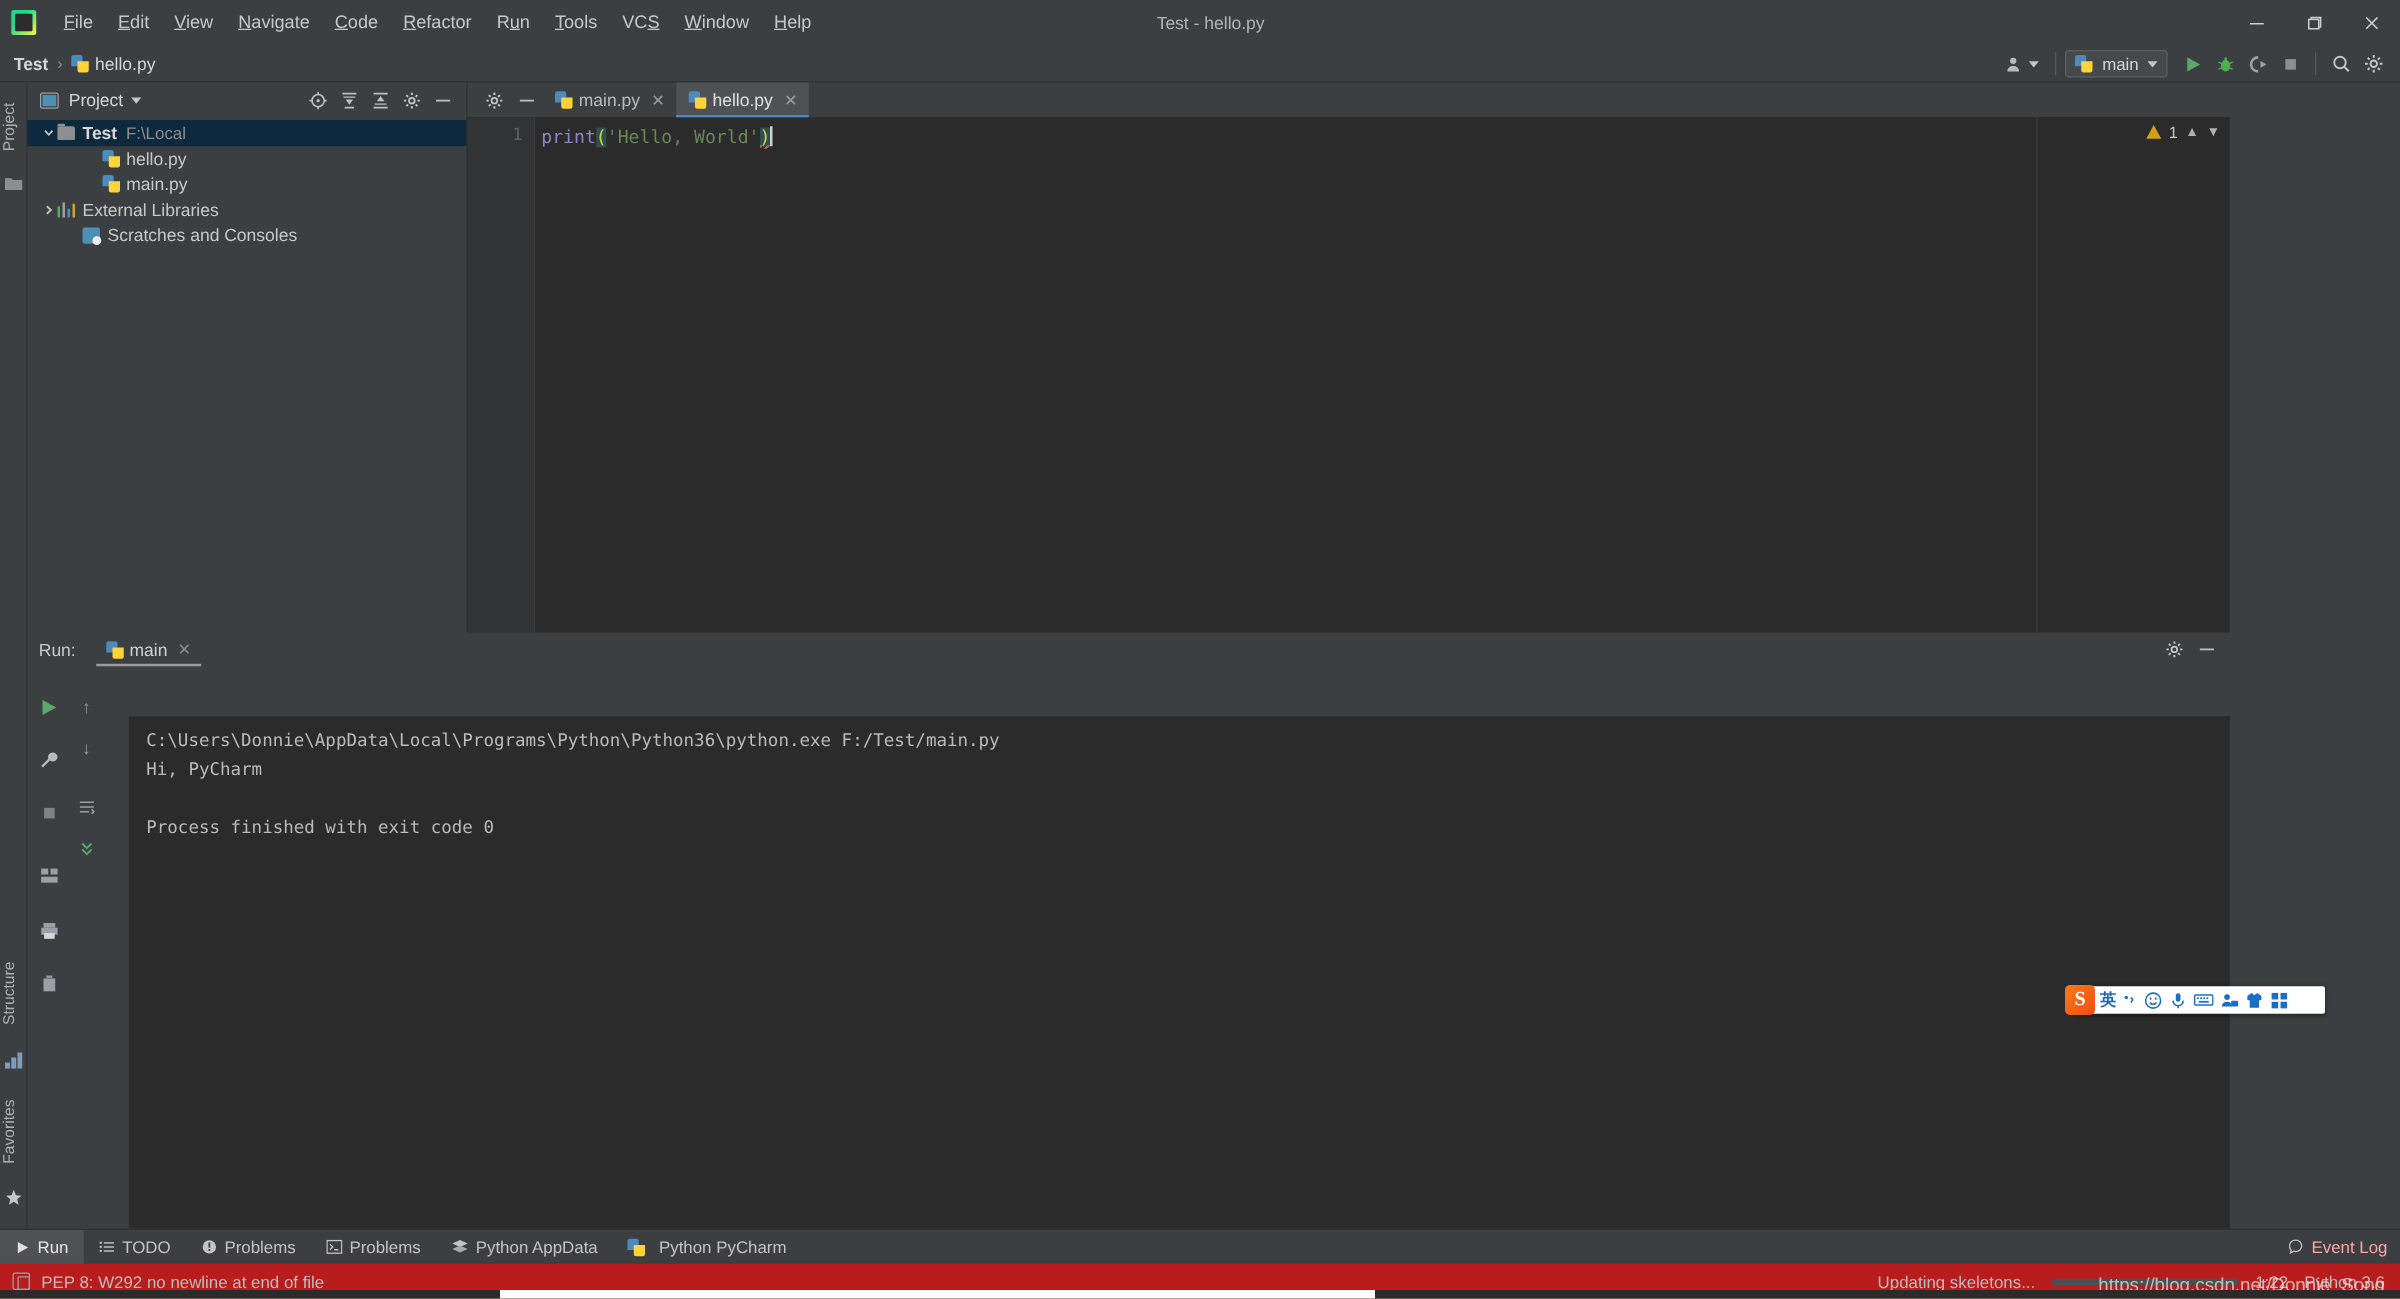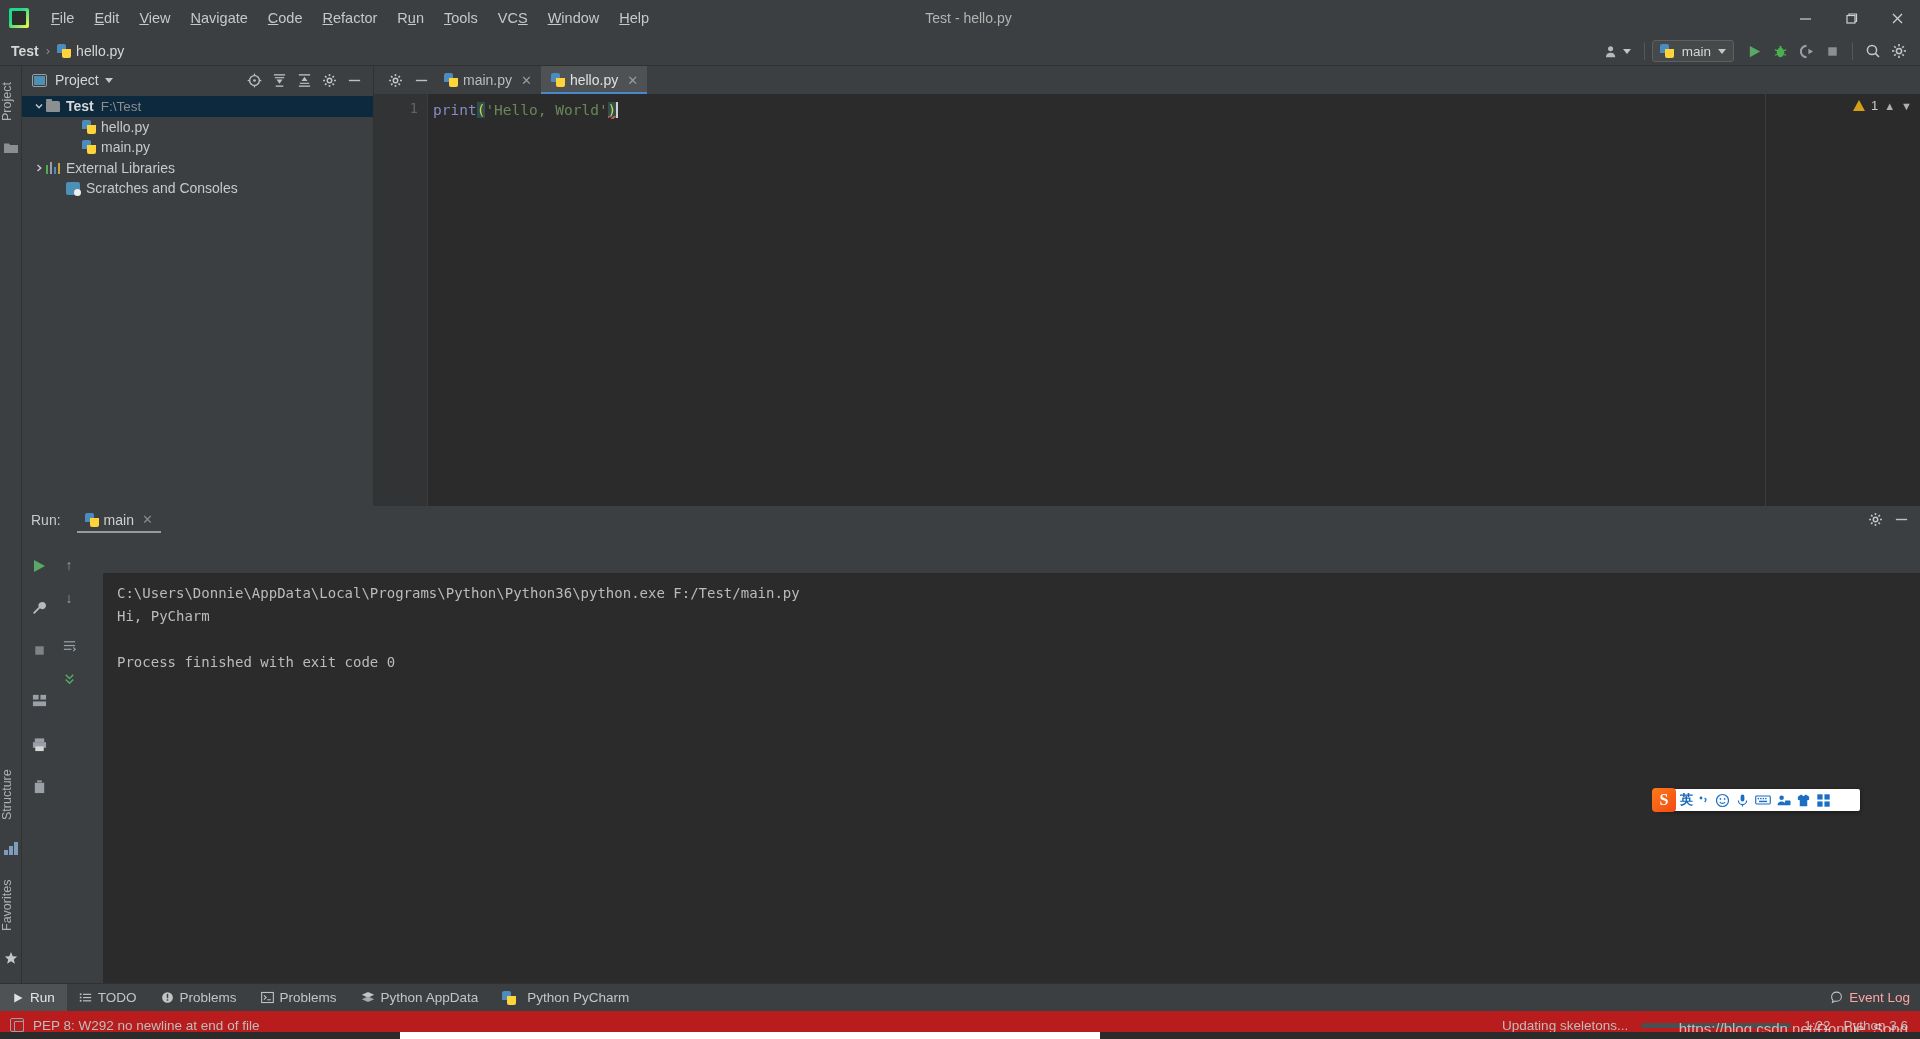--- a/index.html
+++ b/index.html
@@ -3,21 +3,21 @@
 <meta charset="utf-8">
 <style>
   * { box-sizing: border-box; margin: 0; padding: 0; }
   html, body {
     width: 1920px; height: 1039px;
     background: #3c3f41;
     font-family: "Liberation Sans", sans-serif;
     color: #bbbbbb;
     overflow: hidden;
   }
-  .app { position: relative; width: 1920px; height: 1039px; }
+  .app { position: relative; width: 1784px; height: 1039px; }
 
   
   .titlebar {
     position: absolute; left: 0; top: 0; width: 1920px; height: 36px;
     background: #3c3f41; display: flex; align-items: center;
   }
   .pc-logo {
     width: 20px; height: 20px; margin-left: 9px; margin-right: 12px;
     background: linear-gradient(135deg,#21d789 0%,#21d789 35%,#fcf84a 100%);
     border-radius: 2px; position: relative; flex: 0 0 auto;
@@ -434,21 +434,21 @@
     <div class="tree">
 
       <div class="trow selected">
         <span class="chev">
           <svg width="10" height="10" viewBox="0 0 10 10">
               <polyline points="2,3.5 5,6.8 8,3.5" fill="none" stroke="#c8c8c8" stroke-width="1.4"></polyline>
             </svg>
         </span>
         <span class="folder-icon"></span>
         <span class="tlabel-bold">Test</span>
-        <span class="tpath">F:\Test</span>
+        <span class="tpath">F:\Local</span>
       </div>
 
       <div class="trow" style="padding-left:60px">
         <span class="py-icon">
             <span class="pg"></span>
             <span class="py"></span>
           </span>
         <span class="tlabel">hello.py</span>
       </div>
 

